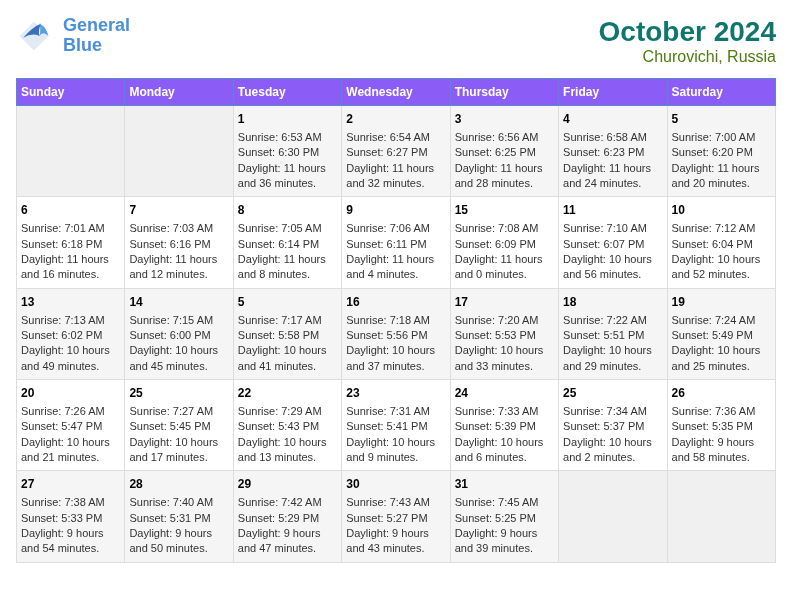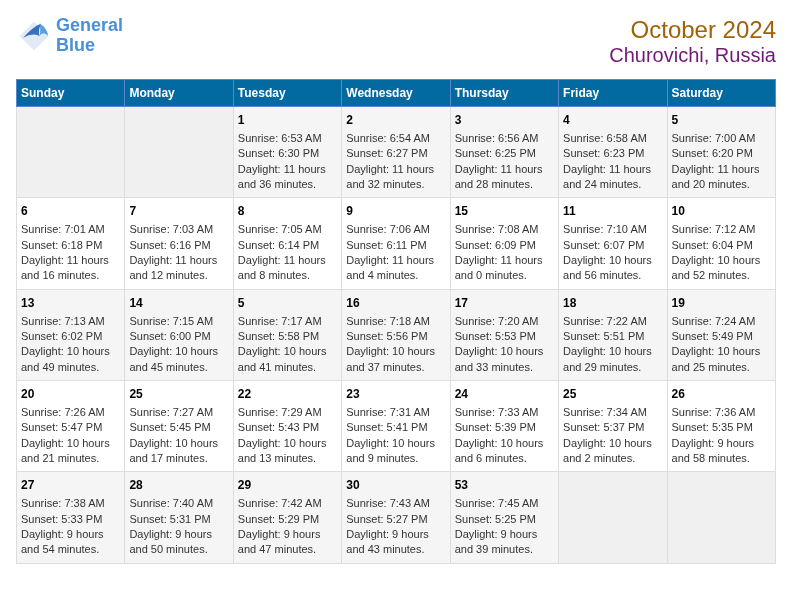--- a/index.html
+++ b/index.html
@@ -12,54 +12,54 @@
     }
     .header {
       display: flex;
       justify-content: space-between;
       align-items: flex-start;
       margin-bottom: 12px;
     }
     .logo {
       display: flex;
       align-items: center;
-      gap: 4px;
+      gap: 11px;
     }
     .logo-text {
       font-size: 18px;
       font-weight: bold;
       color: #333;
       line-height: 1.1;
     }
     .logo-text span {
       color: #4a90d9;
     }
     .logo-icon {
       width: 36px;
       height: 36px;
     }
     .title-block {
       text-align: right;
     }
     .main-title {
-      font-size: 24px;
-      font-weight: normal;
-      color: #a16207;
+      font-size: 28px;
+      font-weight: bold;
+      color: #0f766e;
     }
     .subtitle {
-      font-size: 20px;
-      color: #701a75;
+      font-size: 16px;
+      color: #4d7c0f;
     }
     table {
       width: 100%;
       border-collapse: collapse;
       font-size: 11px;
     }
     thead tr {
-      background-color: #0369a1;
+      background-color: #8b5cf6;
       color: #fff;
     }
     thead th {
       padding: 6px 4px;
       text-align: left;
       font-weight: bold;
       font-size: 12px;
       border: 1px solid #5588cc;
     }
     tbody tr {
@@ -255,20 +255,20 @@
         </td>
         <td>
           <span class="day-num">29</span>
           <div class="day-info">Sunrise: 7:42 AM<br>Sunset: 5:29 PM<br>Daylight: 9 hours and 47 minutes.</div>
         </td>
         <td>
           <span class="day-num">30</span>
           <div class="day-info">Sunrise: 7:43 AM<br>Sunset: 5:27 PM<br>Daylight: 9 hours and 43 minutes.</div>
         </td>
         <td>
-          <span class="day-num">53</span>
+          <span class="day-num">31</span>
           <div class="day-info">Sunrise: 7:45 AM<br>Sunset: 5:25 PM<br>Daylight: 9 hours and 39 minutes.</div>
         </td>
         <td class="empty-cell"></td>
         <td class="empty-cell"></td>
       </tr>
     </tbody>
 </table>
 
 </body></html>

